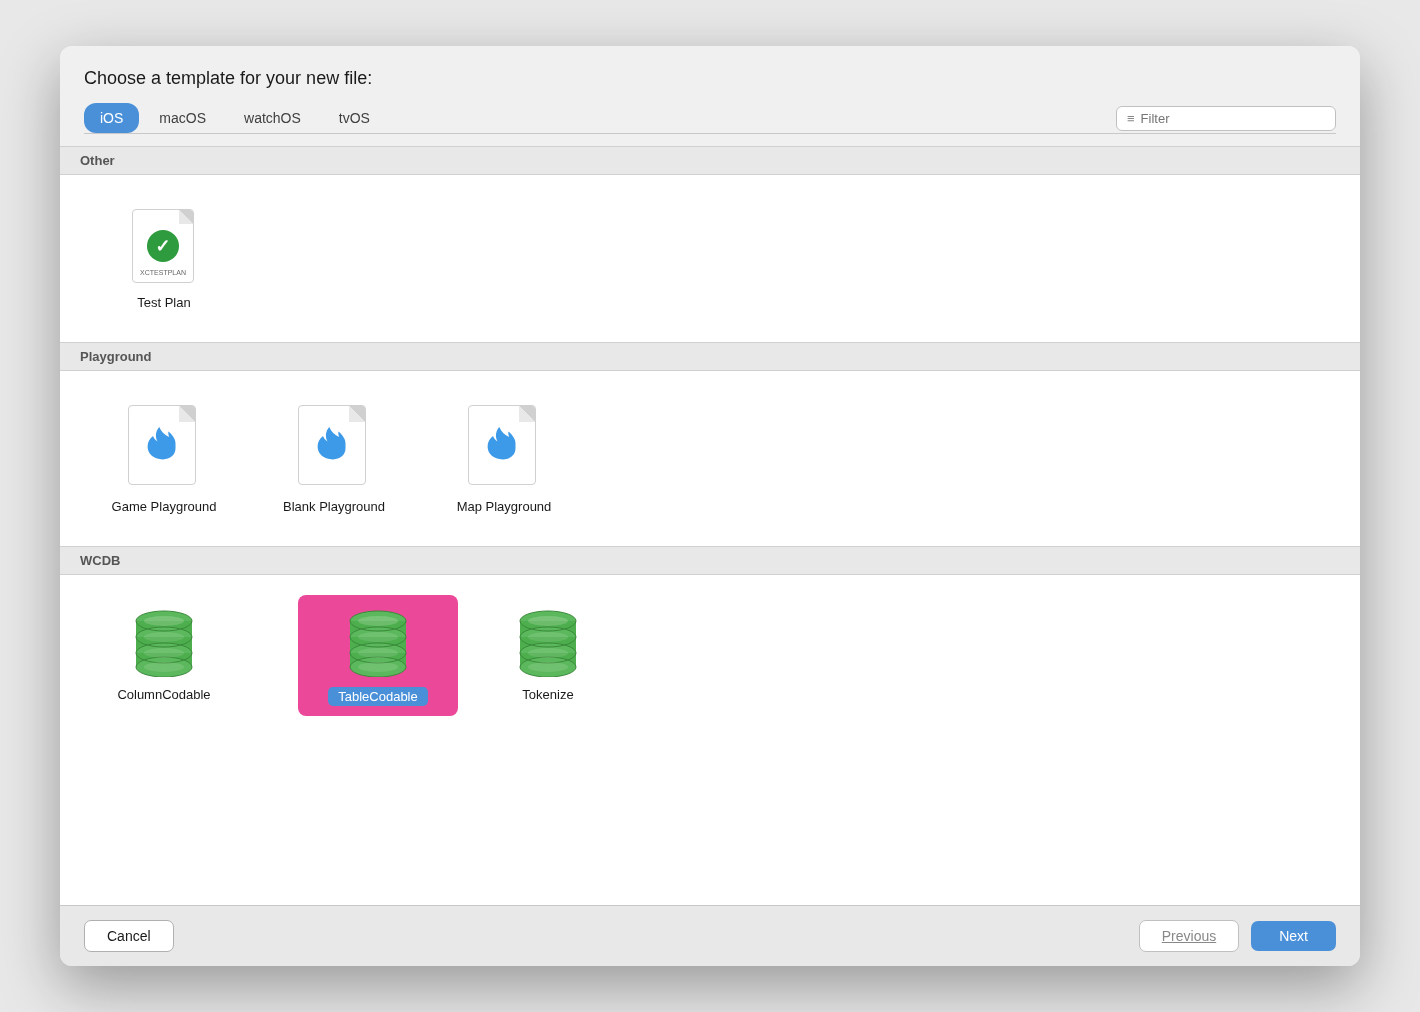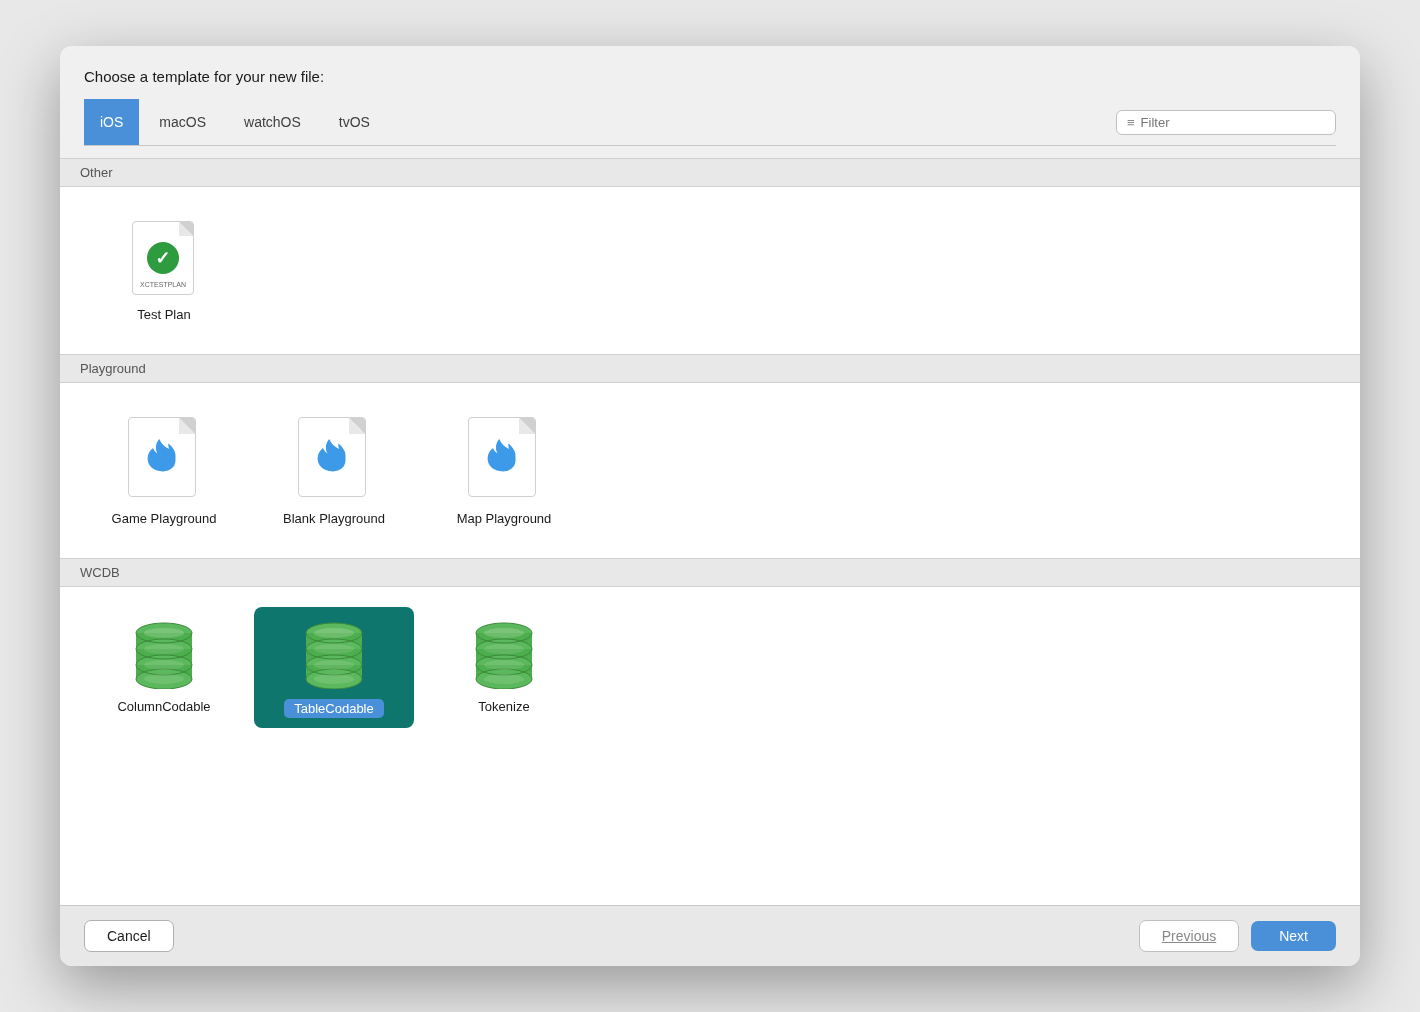--- a/index.html
+++ b/index.html
@@ -20,21 +20,21 @@
       display: flex;
       flex-direction: column;
       box-shadow: 0 20px 60px rgba(0,0,0,0.35);
       overflow: hidden;
     }
     .dialog-header {
       padding: 22px 24px 12px 24px;
       background: #f0f0f0;
     }
     .dialog-title {
-      font-size: 15px;
+      font-size: 18px;
       font-weight: 400;
       color: #1a1a1a;
       margin-bottom: 14px;
     }
     .tab-bar {
       display: flex;
       align-items: center;
       gap: 0;
       border-bottom: 1px solid #c8c8c8;
       padding-bottom: 0;
@@ -50,22 +50,22 @@
       font-size: 14px;
       color: #404040;
       cursor: pointer;
       border-radius: 6px 6px 0 0;
       border: none;
       background: transparent;
     }
     .tab.active {
       background: #4a90d9;
       color: white;
-      border-radius: 0;
-      padding: 15px 16px;
+      border-radius: 12px;
+      padding: 7px 16px;
     }
     .filter-box {
       display: flex;
       align-items: center;
       border: 1px solid #c0c0c0;
       border-radius: 6px;
       padding: 4px 10px;
       background: white;
       gap: 6px;
       min-width: 220px;
@@ -84,21 +84,21 @@
     }
     .content-area {
       flex: 1;
       overflow-y: auto;
       background: white;
     }
     .section-header {
       background: #e8e8e8;
       padding: 6px 20px;
       font-size: 13px;
-      font-weight: 400;
+      font-weight: 700;
       color: #555;
       border-top: 1px solid #d0d0d0;
       border-bottom: 1px solid #d0d0d0;
     }
     .section-content {
       background: white;
       padding: 20px 24px;
       display: flex;
       flex-wrap: wrap;
       gap: 10px;
@@ -107,21 +107,22 @@
       display: flex;
       flex-direction: column;
       align-items: center;
       width: 160px;
       padding: 14px 10px 10px 10px;
       border-radius: 8px;
       cursor: pointer;
       gap: 10px;
     }
     .template-item.selected {
-      background: #0f766e;
+      background: #ec4899;
+      margin-left: 44px;
     }
     .template-label {
       font-size: 13px;
       color: #1a1a1a;
       text-align: center;
       line-height: 1.3;
     }
     .selected-label-badge {
       background: #4a90d9;
       color: white;

